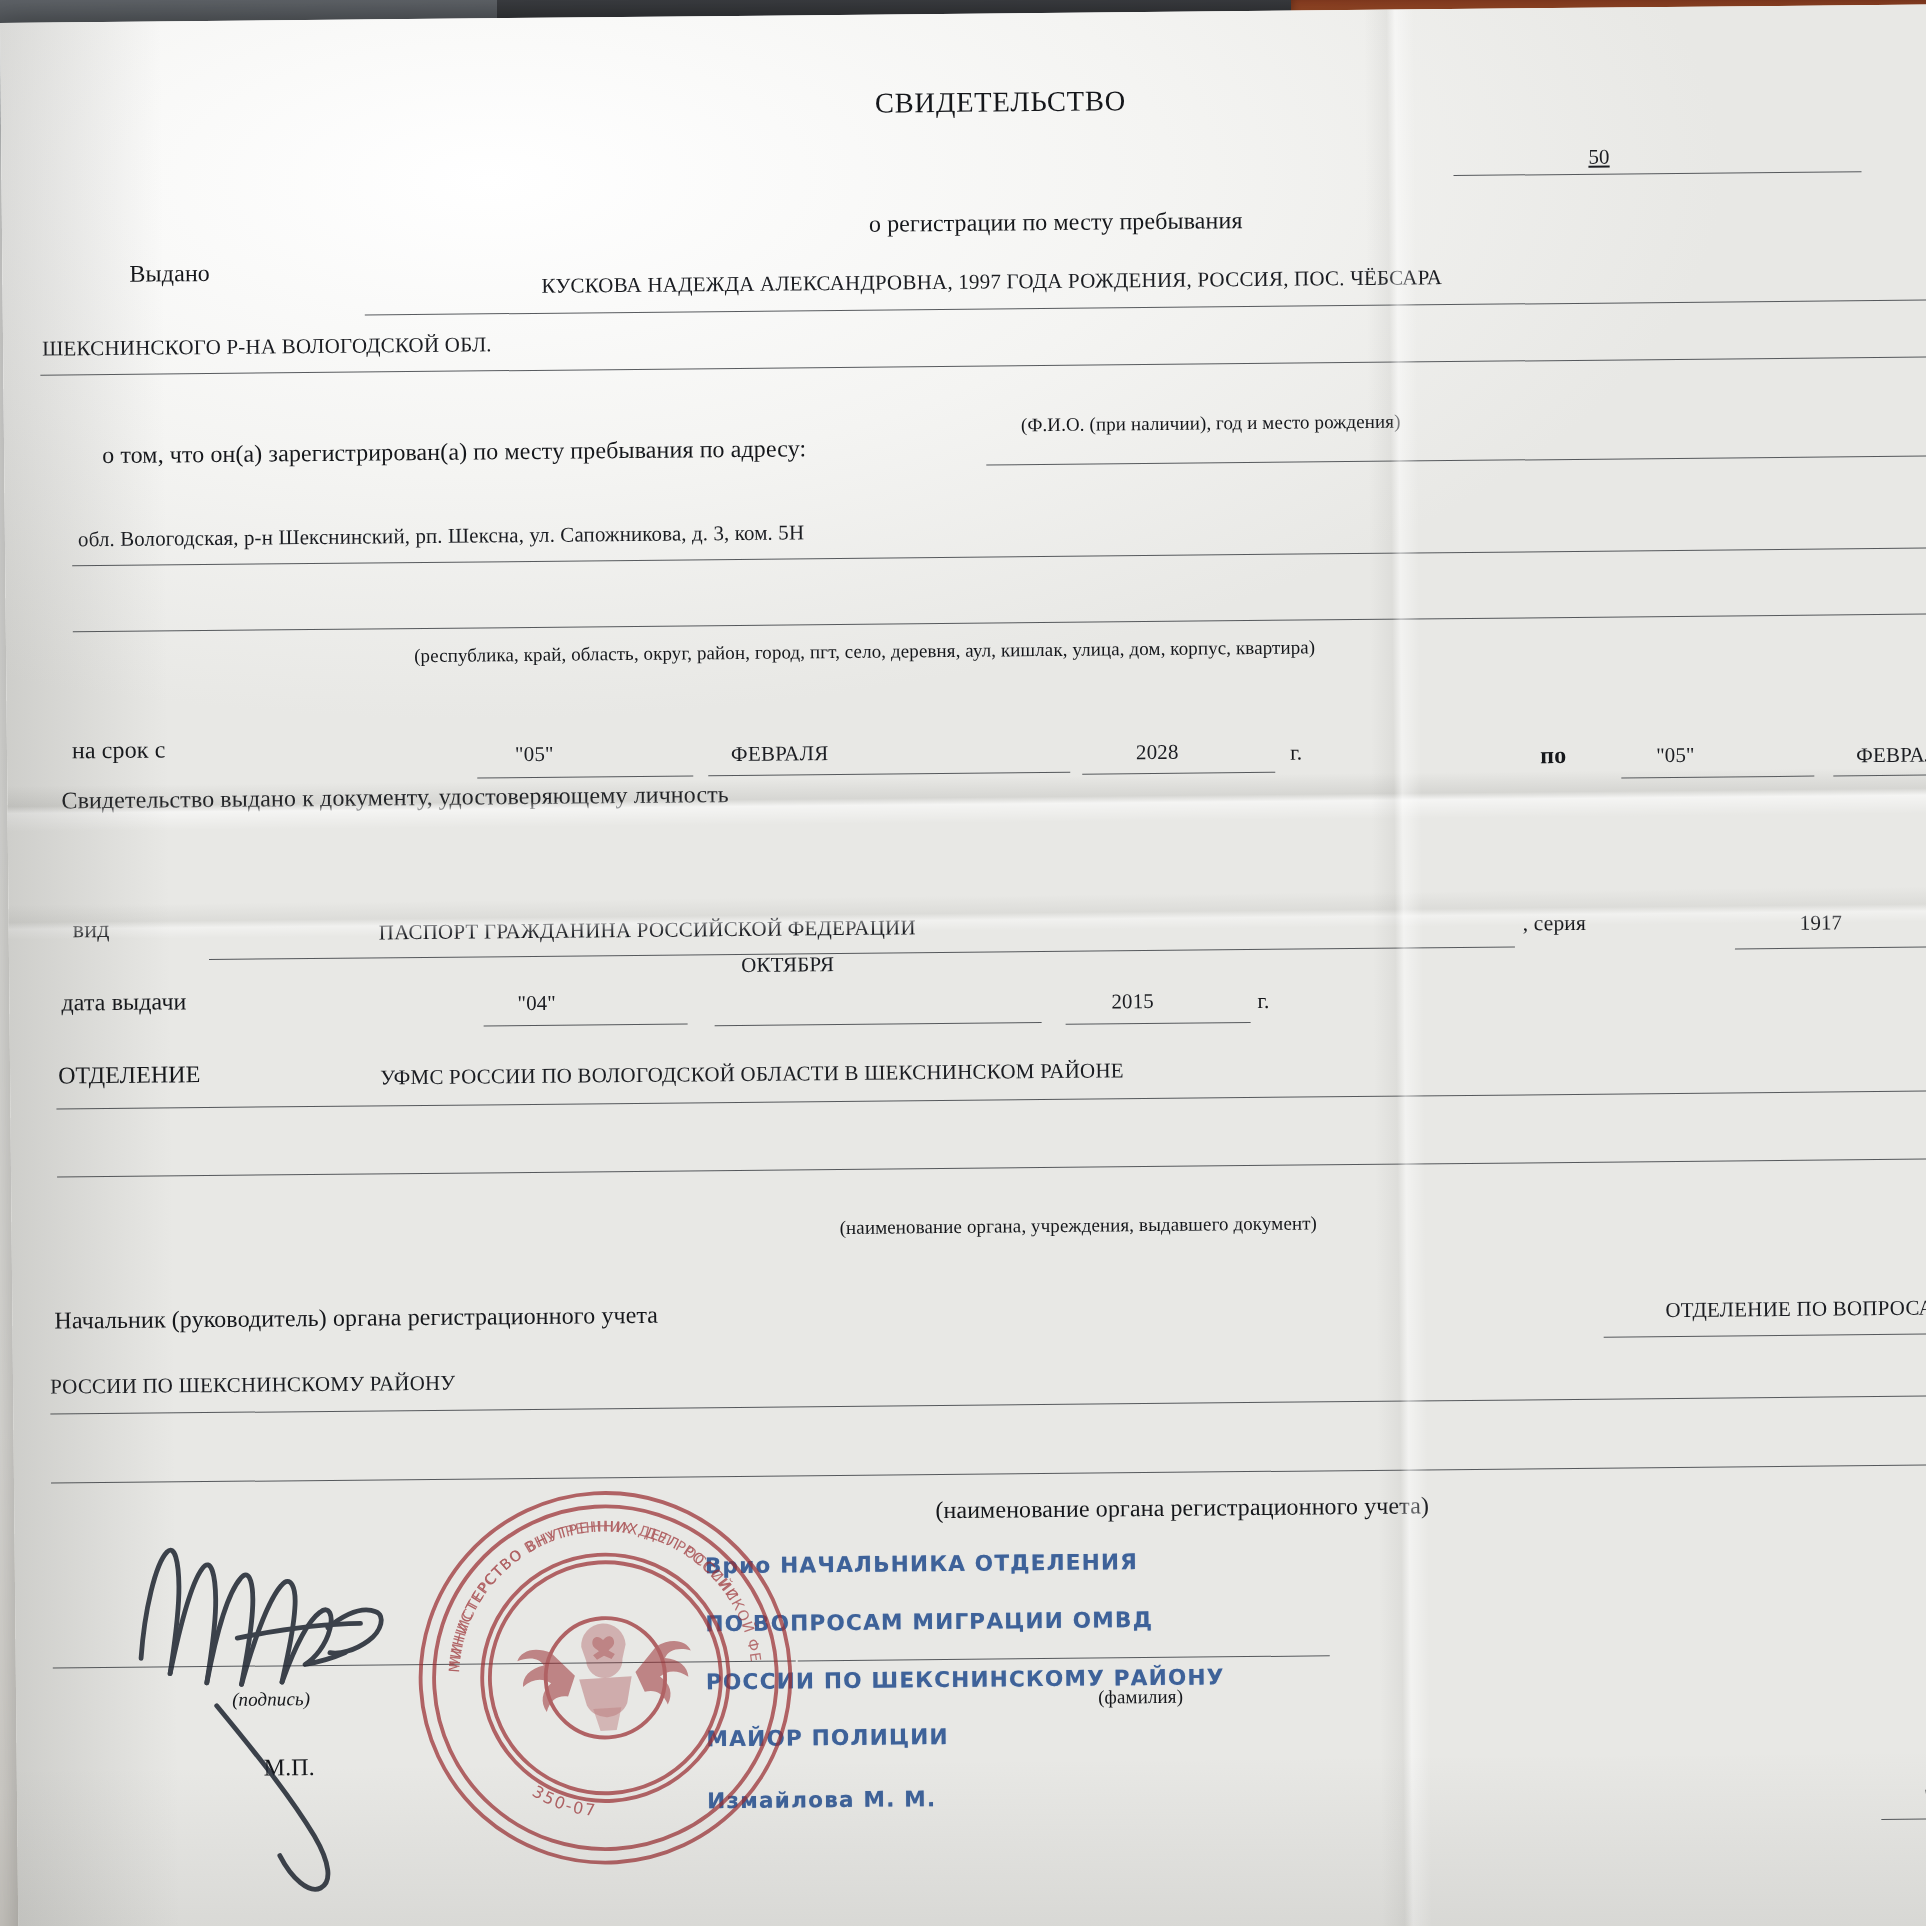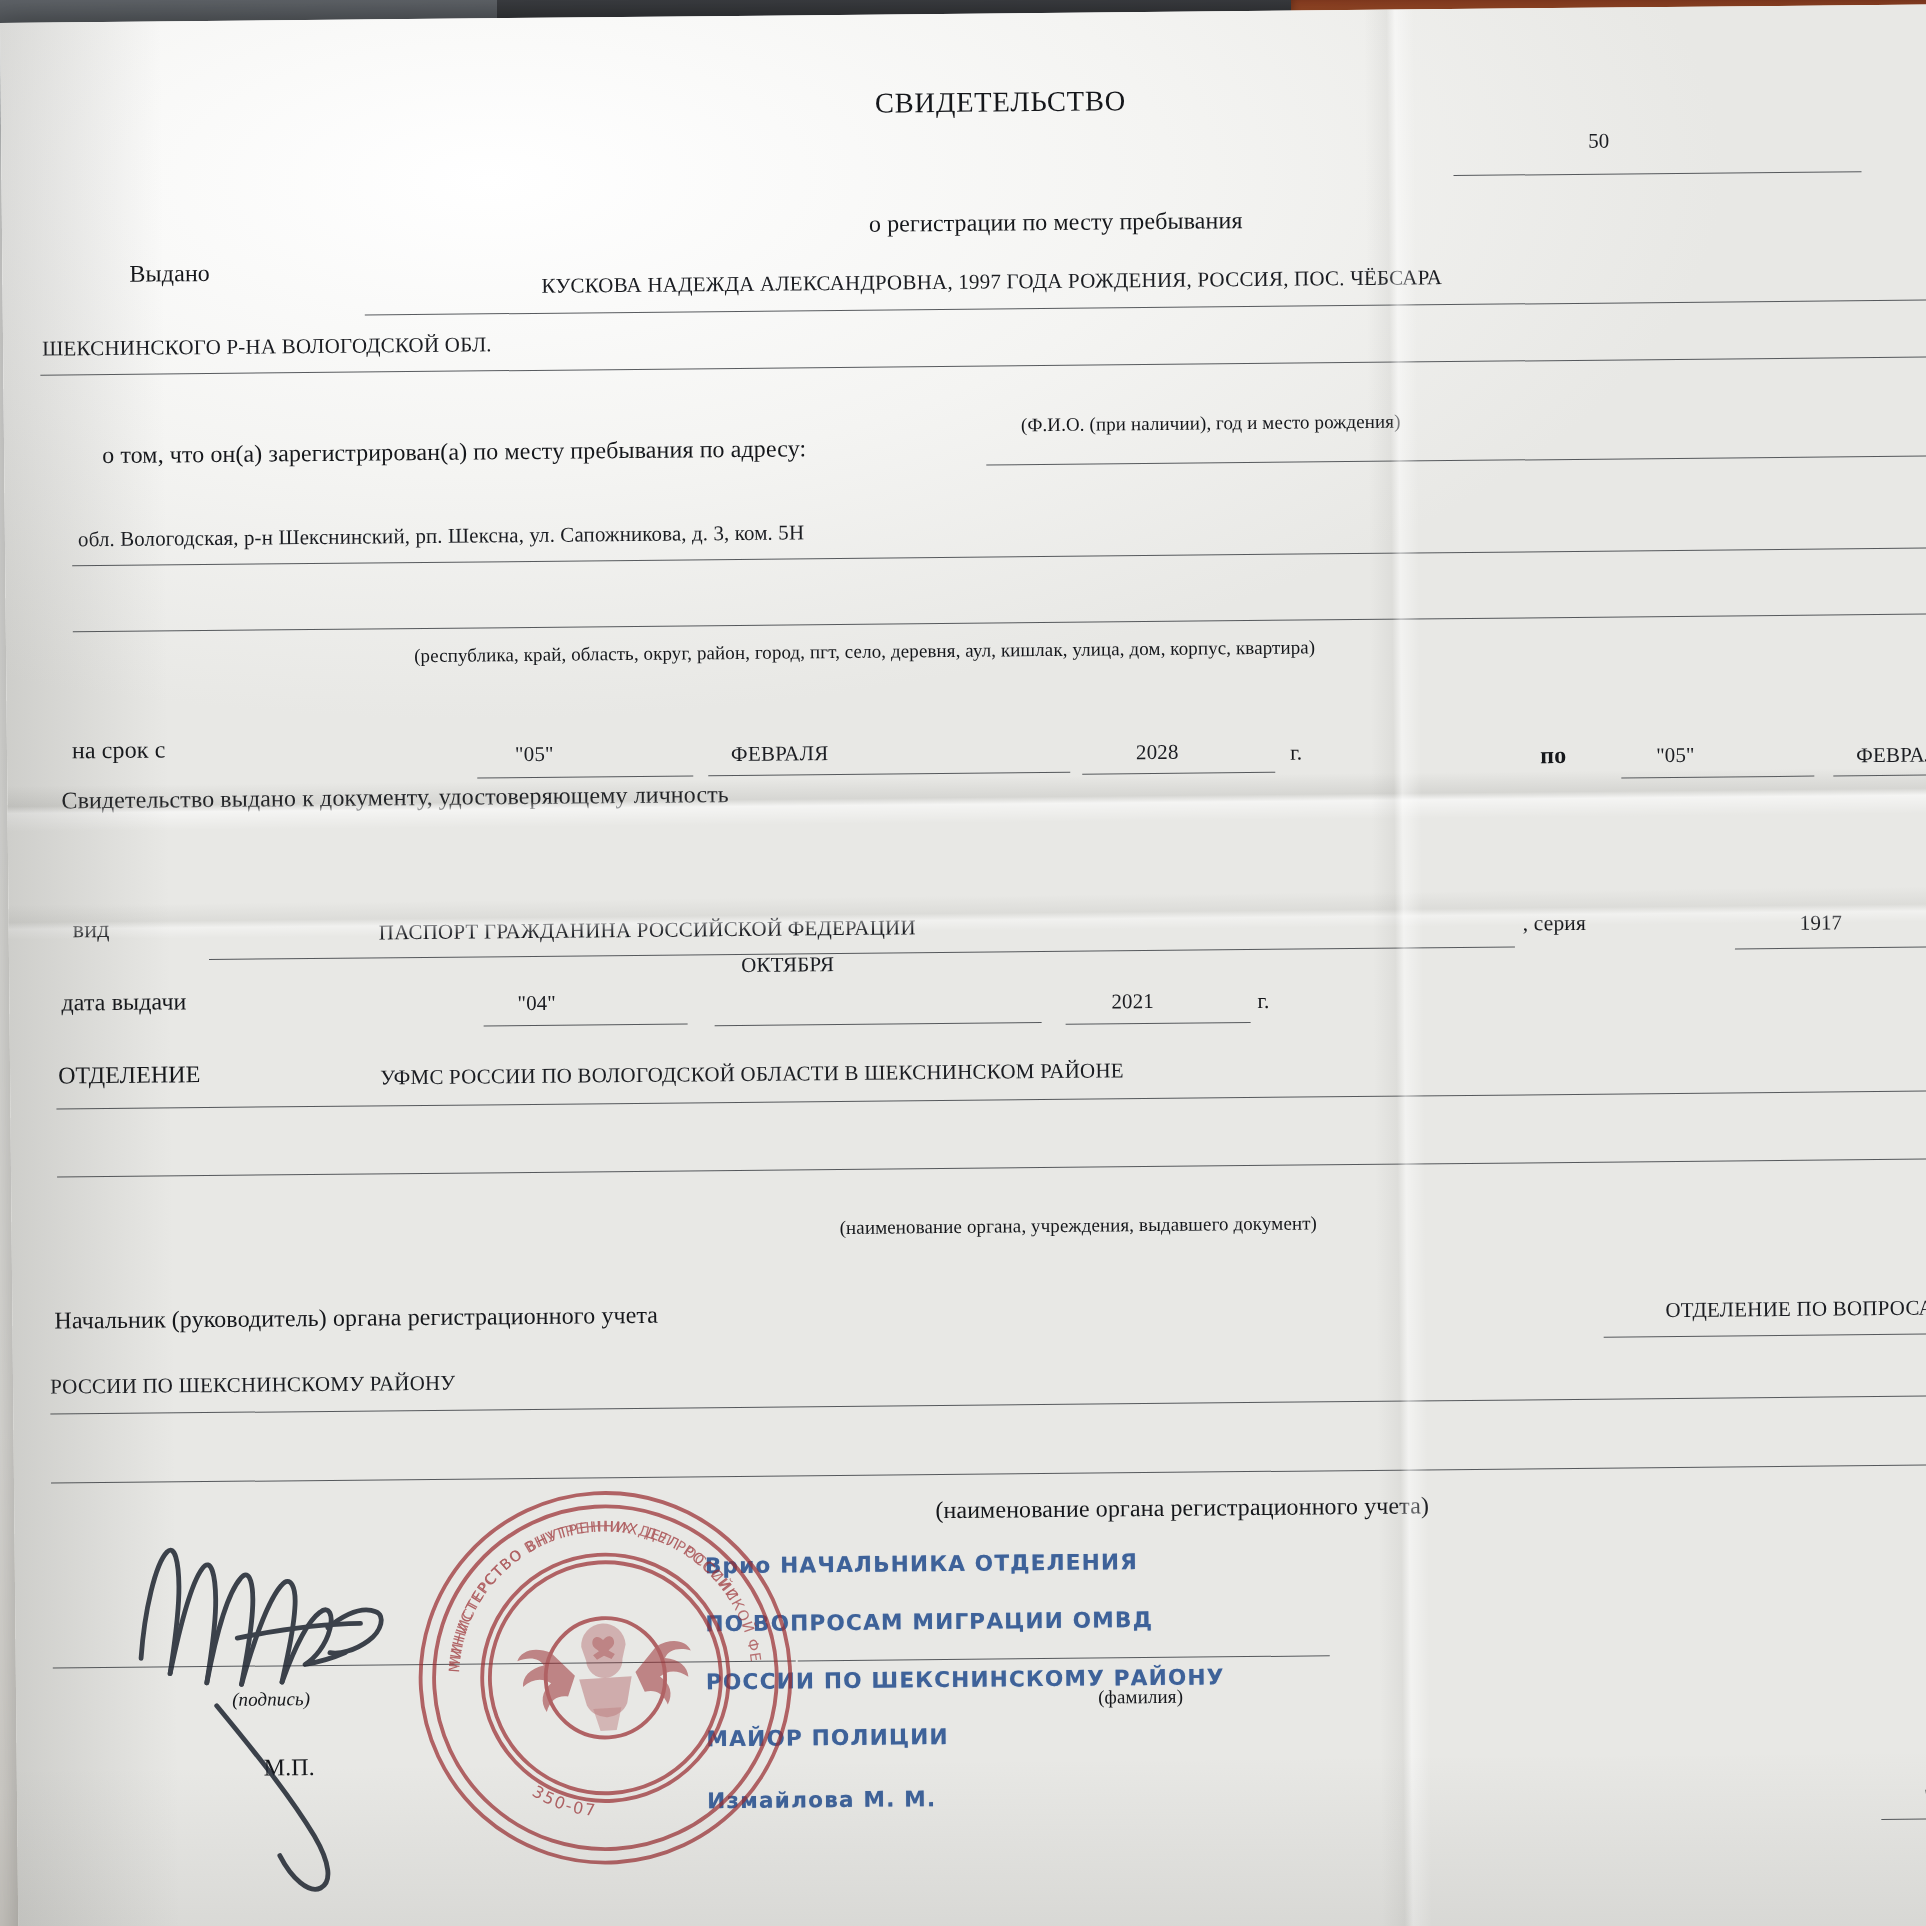--- a/index.html
+++ b/index.html
@@ -154,21 +154,21 @@
   <div class="desk-top-mid"></div>
   <div class="wood"></div>
 
   <div class="wood-edge"></div>
 
   <div class="sheet">
 
     <div class="doc">
 
       <div class="t big caps" style="left:874px; top:73px; letter-spacing:0.8px;">СВИДЕТЕЛЬСТВО</div>
-      <div class="t fill" style="left:1587px; top:121px;">50</div>
+      <div class="t fill" style="left:1587px; top:137px;text-decoration:underline;">50</div>
       <div class="ln" style="left:1452px; top:166px; width:408px;"></div>
 
       <div class="t med" style="left:867px; top:196px;">о регистрации по месту пребывания</div>
 
       <div class="t med" style="left:127px; top:239px;">Выдано</div>
       <div class="t fill caps" style="left:539px; top:256px;">КУСКОВА НАДЕЖДА АЛЕКСАНДРОВНА, 1997 ГОДА РОЖДЕНИЯ, РОССИЯ, ПОС. ЧЁБСАРА</div>
       <div class="ln" style="left:362px; top:295px; width:2165px;"></div>
 
       <div class="t fill caps" style="left:39px; top:314px;">ШЕКСНИНСКОГО Р-НА ВОЛОГОДСКОЙ ОБЛ.</div>
       <div class="ln" style="left:37px; top:352px; width:2496px;"></div>
@@ -206,21 +206,21 @@
       <div class="ln" style="left:200px; top:938px; width:1306px;"></div>
       <div class="t smed" style="left:1514px; top:903px;">, серия</div>
       <div class="t fill" style="left:1791px; top:905px;">1917</div>
       <div class="ln" style="left:1726px; top:942px; width:285px;"></div>
 
       <div class="t med" style="left:52px; top:967px;">дата выдачи</div>
       <div class="t fill" style="left:508px; top:973px;">"04"</div>
       <div class="ln" style="left:474px; top:1007px; width:204px;"></div>
       <div class="t fill caps" style="left:732px; top:937px;">ОКТЯБРЯ</div>
       <div class="ln" style="left:705px; top:1009px; width:327px;"></div>
-      <div class="t fill" style="left:1102px; top:977px;">2021</div>
+      <div class="t fill" style="left:1102px; top:977px;">2015</div>
       <div class="ln" style="left:1056px; top:1011px; width:185px;"></div>
       <div class="t smed" style="left:1248px; top:978px;">г.</div>
 
       <div class="t med" style="left:48px; top:1040px;">ОТДЕЛЕНИЕ</div>
       <div class="t fill caps" style="left:370px; top:1046px;">УФМС РОССИИ ПО ВОЛОГОДСКОЙ ОБЛАСТИ В ШЕКСНИНСКОМ РАЙОНЕ</div>
       <div class="ln" style="left:46px; top:1086px; width:2477px;"></div>
       <div class="ln" style="left:46px; top:1154px; width:2477px;"></div>
       <div class="t small" style="left:828px; top:1202px;">(наименование органа, учреждения, выдавшего документ)</div>
 
       <div class="t med" style="left:42px; top:1285px;">Начальник (руководитель) органа регистрационного учета</div>

